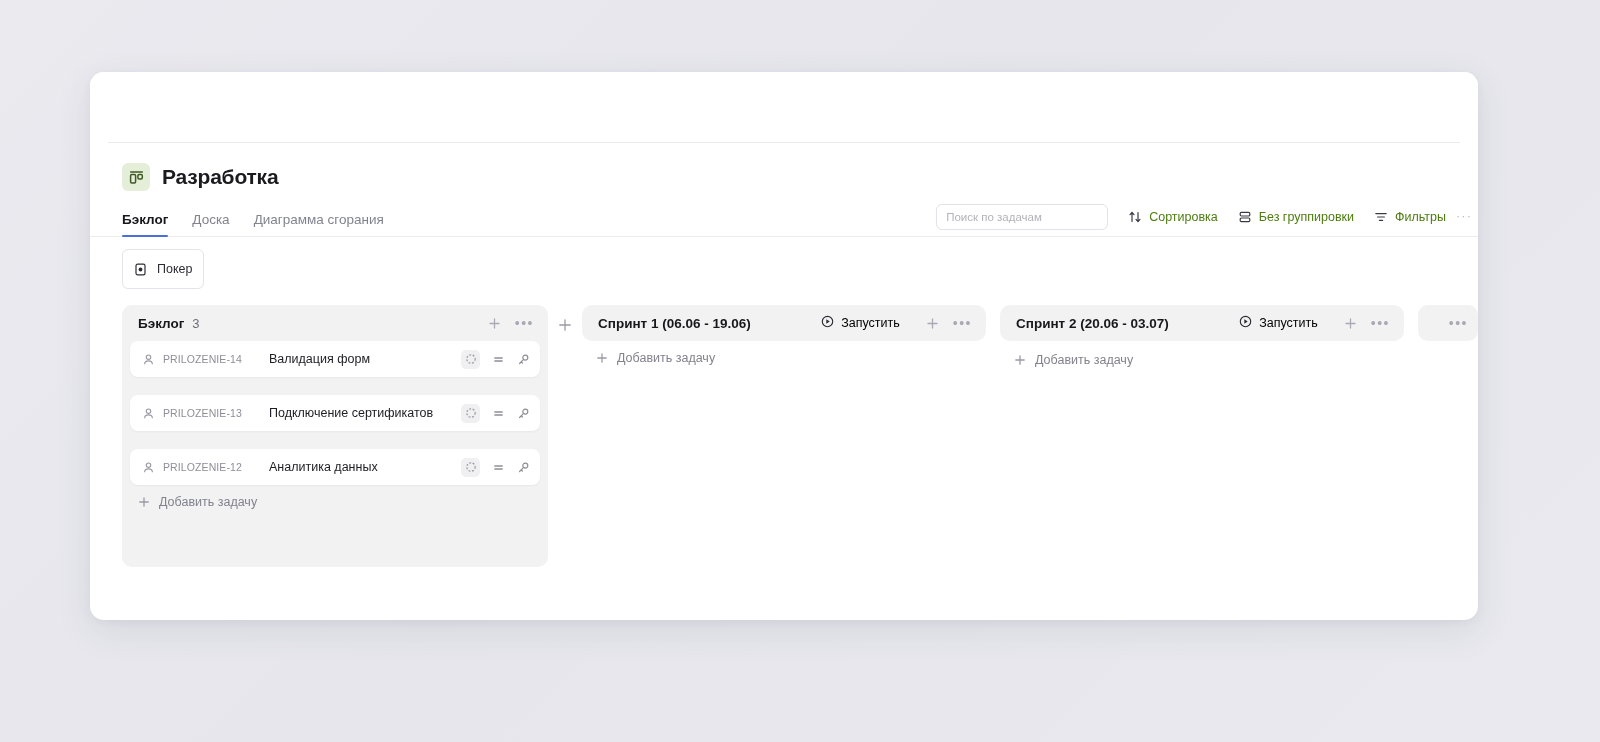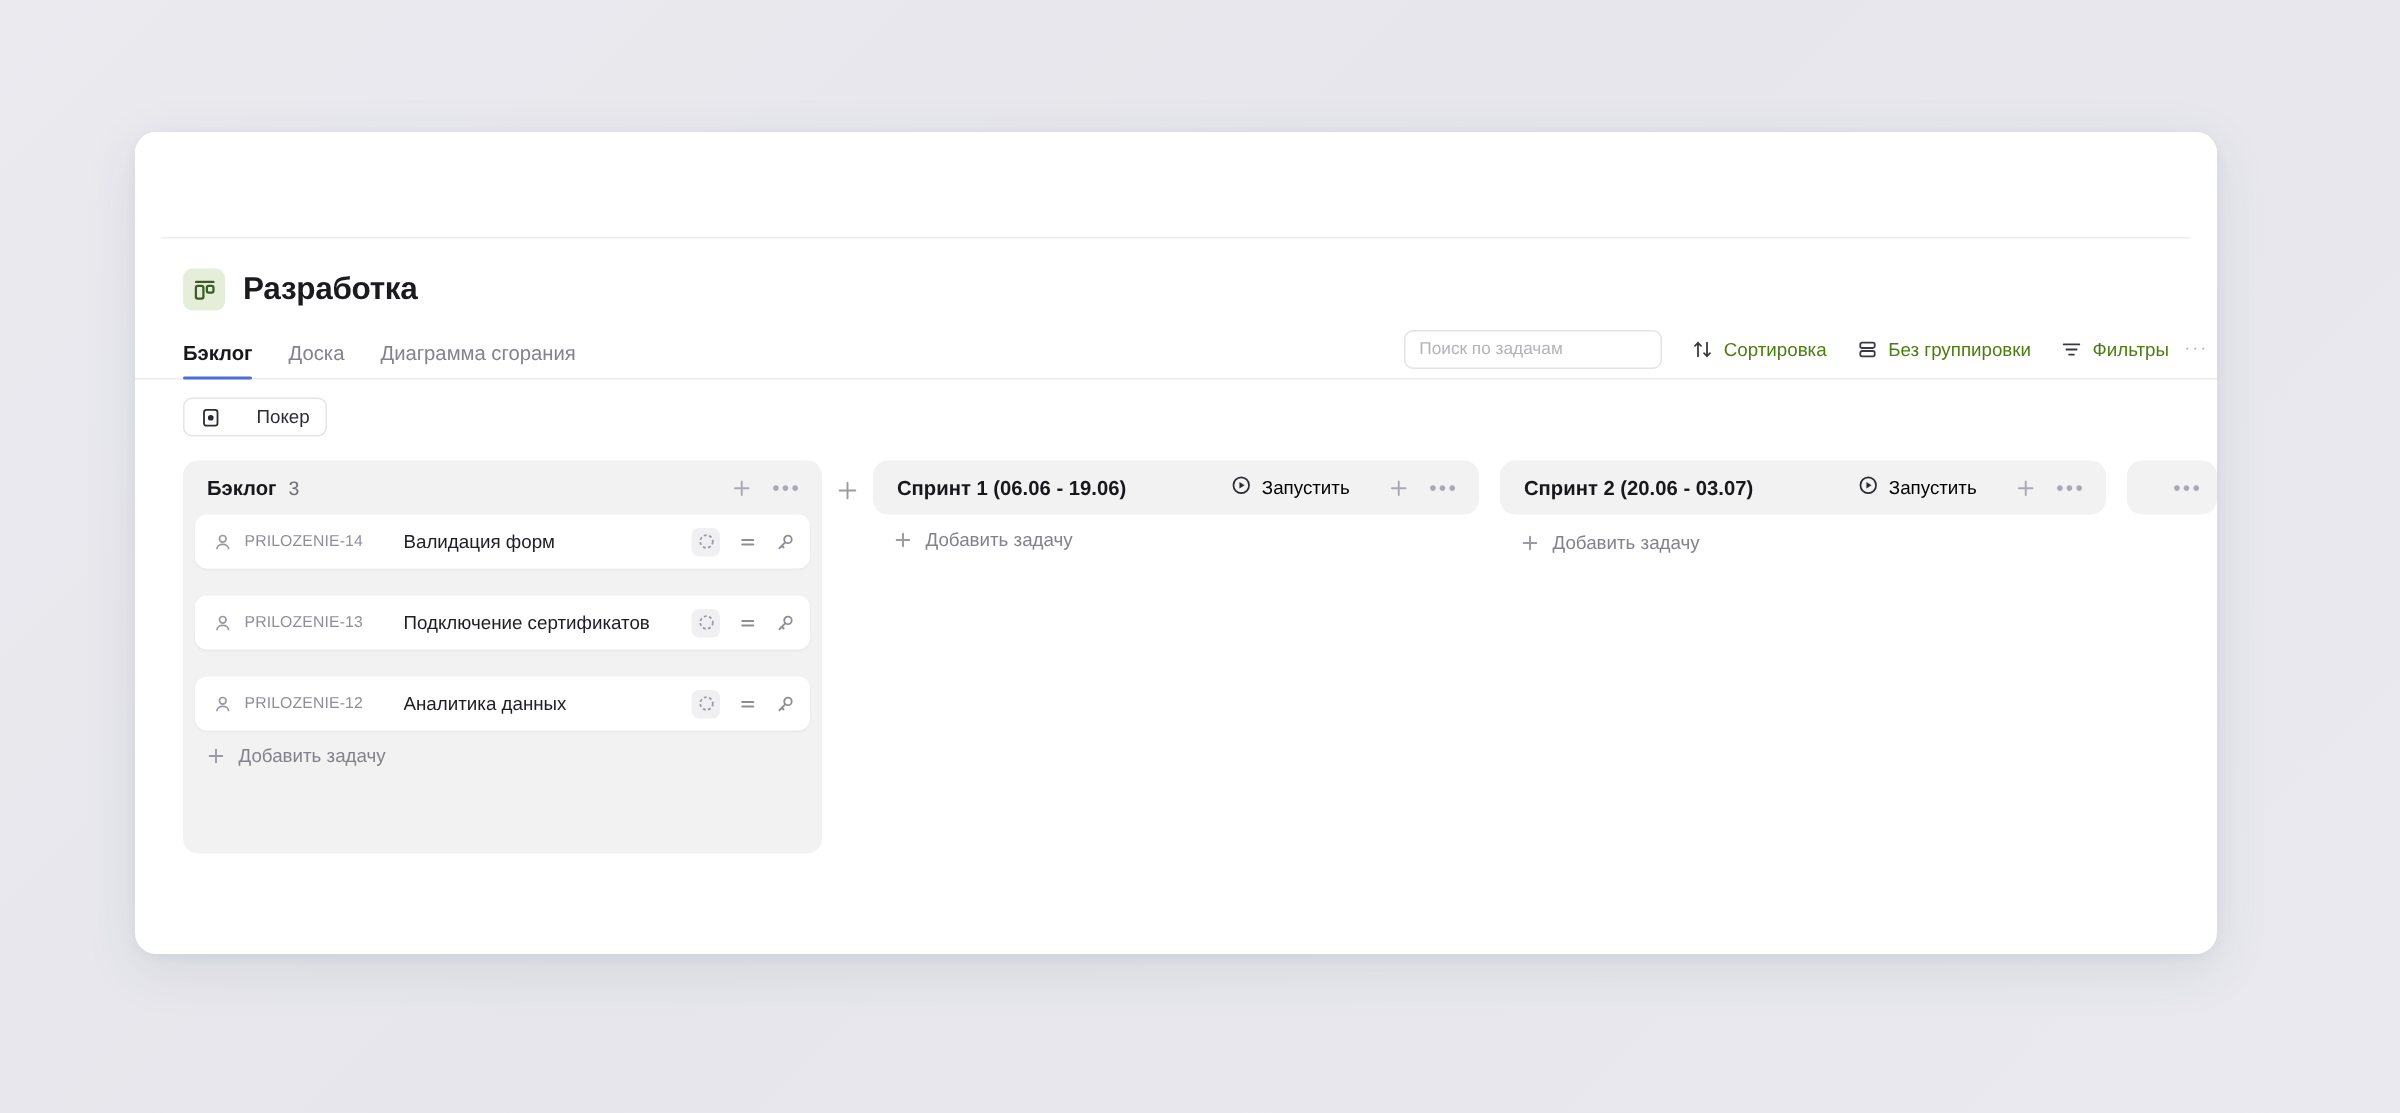--- a/index.html
+++ b/index.html
@@ -10,21 +10,21 @@
     background: #e9e9ee;
   }
   body {
     background: linear-gradient(135deg, #eaeaef 0%, #e6e6ec 45%, #e9e9ef 100%);
     position: relative;
   }
 
   
   .app-window {
     position: absolute;
-    left: 90px; top: 88px;
+    left: 90px; top: 72px;
     width: 1388px; height: 548px;
     background: #ffffff;
     border-radius: 14px;
     box-shadow: 0 10px 36px rgba(60,60,90,0.10), 0 2px 8px rgba(60,60,90,0.05);
     overflow: hidden;
   }
 
   .window-chrome { height: 70px; background:#fff; }
 
   .chrome-divider {
@@ -128,22 +128,22 @@
     color: #b9b9c2;
     font-size: 13px;
     letter-spacing: 1px;
   }
 
   
   .subbar { padding: 12px 32px 0 32px; }
   .chip {
     display: inline-flex;
     align-items: center;
-    gap: 24px;
-    height: 26px;
+    gap: 10px;
+    height: 40px;
     padding: 0 11px;
     border: 1px solid #e3e3e9;
     border-radius: 6px;
     background: #fff;
     font-size: 12.5px;
     color: #2c2c34;
     cursor: pointer;
   }
   .chip svg { display: block; }
 

